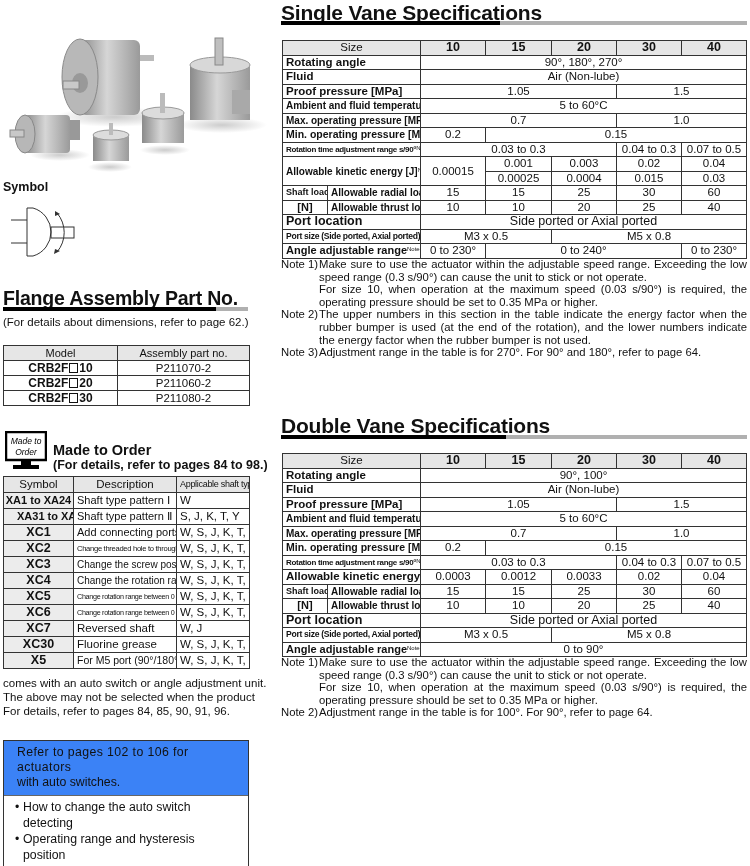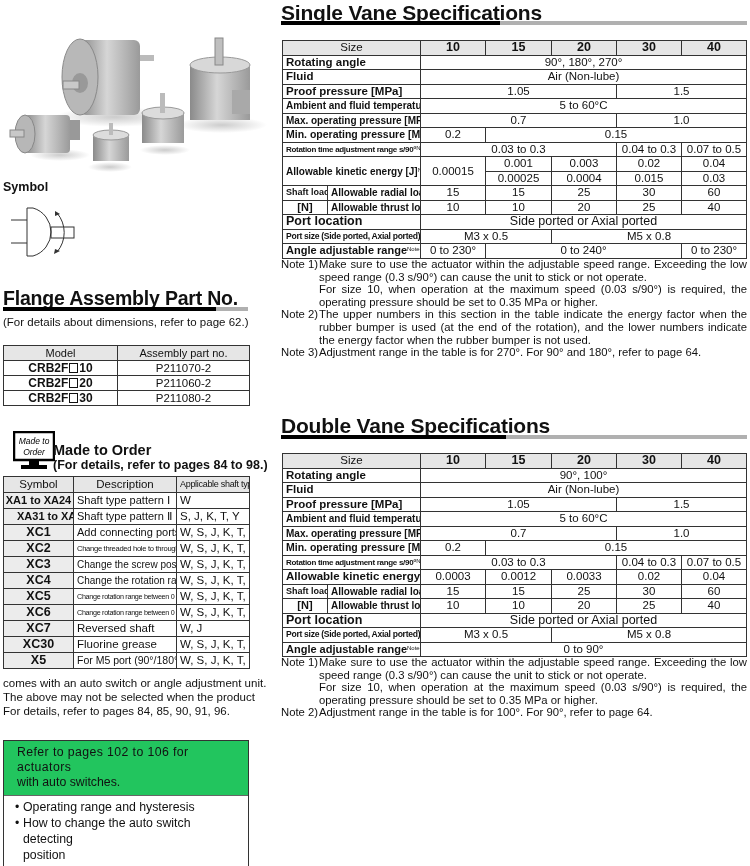--- a/index.html
+++ b/index.html
@@ -36,21 +36,21 @@
   .mto tr.hdr td { background: #e6e6e6; text-align: center; font-size: 11.5px; }
   .mto td.sym { text-align: center; font-weight: bold; font-size: 12.5px; background: #ececec; }
   .mto td.desc { font-size: 11px; }
   .mto td.desc.tiny { font-size: 7.6px; letter-spacing: -0.3px; }
   .mto td.app { font-size: 11.5px; }
   .mto tr.hdr td.apph { font-size: 9px; letter-spacing: -0.3px; }
 
   .sq { display: inline-block; width: 9px; height: 10px; border: 1px solid #111; vertical-align: -1px; margin: 0 1px 0 1px; }
 
   .autosw { border: 1.5px solid #333; }
-  .autosw .top { background: #22c55e; border-bottom: 1.5px solid #666; padding: 4px 10px 5px 13px; font-size: 12.3px; line-height: 15px; }
+  .autosw .top { background: #3b82f6; border-bottom: 1.5px solid #666; padding: 4px 10px 5px 13px; font-size: 12.3px; line-height: 15px; }
   .autosw .list { padding: 3px 8px 4px 11px; font-size: 12.3px; line-height: 16px; }
   .autosw .list div { position: relative; padding-left: 8px; }
   .autosw .list div.bul::before { content: "•"; position: absolute; left: 0; top: 0; }
 </style>
 </head>
 <body>
 
 <div class="abs" style="left:0;top:5px;width:270px;height:170px;">
   <svg width="270" height="170" viewBox="0 0 270 170">
     <defs>
@@ -135,21 +135,21 @@
     <td class="mdl"><span>CRB2F</span><span class="sq"></span><span>20</span></td>
     <td>P211060-2</td>
   </tr>
   <tr>
     <td class="mdl"><span>CRB2F</span><span class="sq"></span><span>30</span></td>
     <td>P211080-2</td>
   </tr>
 </tbody>
   </table>
 
-<div class="abs" style="left:5px;top:431px;width:42px;height:40px;margin-left:8px;">
+<div class="abs" style="left:5px;top:431px;width:42px;height:40px;">
   <svg width="42" height="40" viewBox="0 0 42 40">
     <rect x="1" y="1" width="40" height="28" fill="#fff" stroke="#000" stroke-width="2.5"></rect>
     <rect x="16" y="29" width="10" height="5" fill="#000"></rect>
     <rect x="8" y="34" width="26" height="4" fill="#000"></rect>
     <text x="21" y="13" text-anchor="middle" font-family="Liberation Sans, sans-serif" font-style="italic" font-size="8.5" fill="#000">Made to</text>
     <text x="21" y="24" text-anchor="middle" font-family="Liberation Sans, sans-serif" font-style="italic" font-size="8.5" fill="#000">Order</text>
   </svg>
 </div>
 <div class="abs" style="left:53px;top:442px;font-weight:bold;font-size:14.5px;">Made to Order</div>
 <div class="abs" style="left:53px;top:458px;font-weight:bold;font-size:12.5px;">(For details, refer to pages 84 to 98.)</div>
@@ -229,22 +229,22 @@
   <div>The above may not be selected when the product</div>
   <div>For details, refer to pages 84, 85, 90, 91, 96.</div>
 </div>
 
 <div class="abs autosw" style="left:3px;top:740px;width:246px;">
   <div class="top">
     <div style="letter-spacing:0.4px;">Refer to pages 102 to 106 for actuators</div>
     <div>with auto switches.</div>
   </div>
   <div class="list">
+    <div class="bul">How to change the auto switch detecting</div>
     <div class="bul">Operating range and hysteresis</div>
-    <div class="bul">How to change the auto switch detecting</div>
     <div>position</div>
     <div class="bul">Auto switch mounting</div>
 
   </div>
 </div>
 
 <div class="abs sec-title" style="left:281px;top:1px;">Single Vane Specifications</div>
 <div class="sec-rule" style="left:281px;top:21px;width:466px;">
     <div class="dark" style="width:219px;"></div>
   </div>

